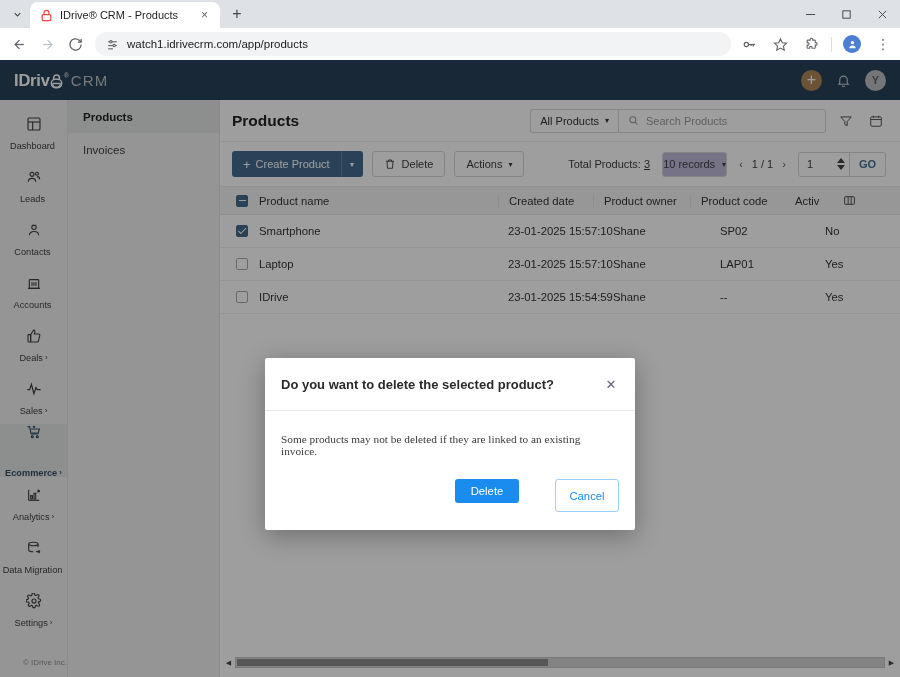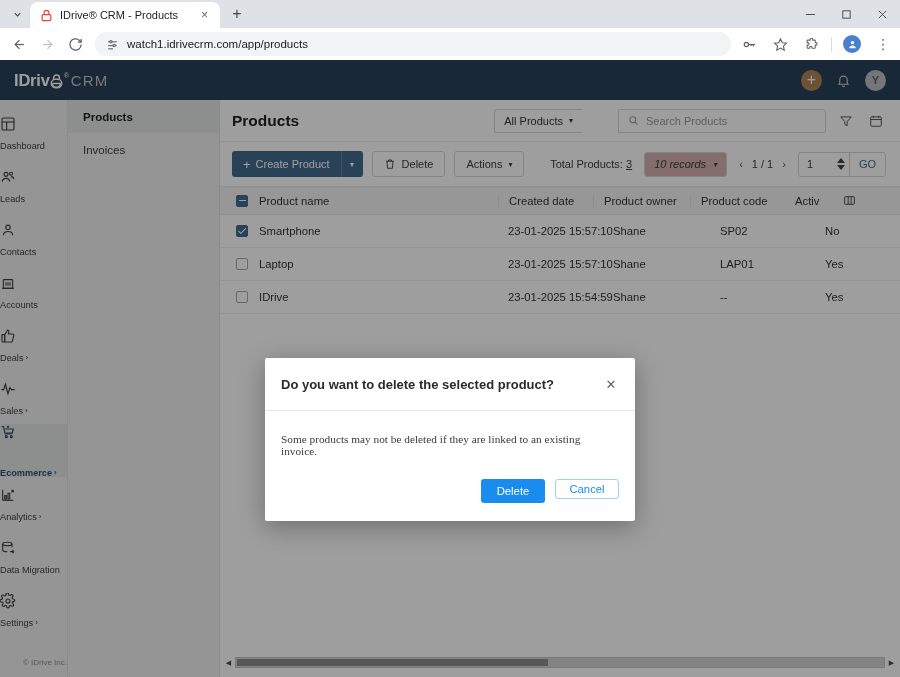--- a/index.html
+++ b/index.html
@@ -133,21 +133,21 @@
 
   
   .sidebar {
     width: 68px; background: #f0f0f0;
     border-right: 1px solid #e0e0e0;
     display: flex; flex-direction: column;
     padding-top: 6px; position: relative;
   }
   .side-item {
     height: 53px; display: flex; flex-direction: column;
-    align-items: flex-start; justify-content: center; gap: 8px;
+    align-items: center; justify-content: center; gap: 8px;
     color: #3c4043; position: relative;
   }
   .side-item.active { background: #e3e5e7; }
   .side-item.active .side-label { color: #15568f; font-weight: 600; margin-top: 20px; }
   .side-item.active .side-icon { color: #15568f; }
   .side-icon { display: flex; align-items: center; justify-content: center; height: 18px; color:#3c4043;}
   .side-label {
     font-size: 9.2px; color: #3c4043; white-space: nowrap;
     display: flex; align-items: center; gap: 2px;
   }
@@ -185,21 +185,21 @@
     display: flex; align-items: center; gap: 6px;
     height: 24px; padding: 0 9px;
     border: 1px solid #d8d8d8; border-right:none;
     border-radius: 3px 0 0 3px;
     font-size: 11px; color: #333; background: #fff;
   }
   .search-wrap {
     display: flex; align-items: center; gap: 7px;
     width: 208px; height: 24px; padding: 0 9px;
     border: 1px solid #d8d8d8; border-radius: 0 3px 3px 0;
-    background: #fff; font-size: 11px; color: #9a9a9a; margin-left: 36px;
+    background: #fff; font-size: 11px; color: #9a9a9a;
   }
   .search-group { display:flex; }
   .icon-btn {
     width: 20px; height: 20px; display: flex;
     align-items: center; justify-content: center; color: #4a5560;
   }
 
   .toolbar2 {
     height: 44px; display: flex; align-items: center;
     padding: 0 14px 0 12px; gap: 9px;
@@ -221,41 +221,41 @@
     height: 26px; border: 1px solid #d5d5d5; border-radius: 3px;
     background: #fff; display: flex; align-items: center;
     gap: 6px; padding: 0 11px; font-size: 11px; color: #3c3c3c;
   }
   .tb2-right { margin-left: auto; display: flex; align-items: center; gap: 12px; }
   .total-txt { font-size: 11px; color: #3c3c3c; }
   .total-num { text-decoration: underline; }
   .records-select {
     height: 25px; border: 1px solid #d5d5d5; border-radius: 3px;
     display: flex; align-items: center; gap: 7px;
-    padding: 0 9px; font-size: 11px; color: #3c3c3c; background:#fca5a5;font-style:italic;
+    padding: 0 0; font-size: 11px; color: #3c3c3c; background:#c4b5fd;
   }
   .pager { display: flex; align-items: center; gap: 9px; font-size: 11px; color: #3c3c3c; }
   .pager-arrow { color: #555; font-size: 11px; }
   .goto {
     display: flex; align-items: stretch; height: 25px;
     border: 1px solid #d5d5d5; border-radius: 3px; background:#fff;
   }
   .goto-num {
     width: 34px; display: flex; align-items: center;
     padding-left: 8px; font-size: 11px; color: #3c3c3c;
   }
   .spinner {
     width: 16px; display: flex; flex-direction: column;
     align-items: center; justify-content: center; gap: 2px;
     color: #444;
   }
   .go-btn {
     display: flex; align-items: center; padding: 0 9px;
     border-left: 1px solid #d5d5d5; font-size: 11px;
-    color: #1871c0; font-weight: 400;
+    color: #1871c0; font-weight: 700;
   }
 
   
   .table { padding: 0 0 0 0; }
   .thead {
     height: 29px; background: #f4f4f4;
     border-top: 1px solid #e6e6e6; border-bottom: 1px solid #e6e6e6;
     display: flex; align-items: center;
     font-size: 11.3px; color: #333; padding-left: 16px;
   }
@@ -325,23 +325,24 @@
     display: flex; justify-content: flex-end; gap: 10px;
     padding: 0 16px 18px 16px;
   }
   .btn-delete {
     background: #1a8cf0; color: #fff; border-radius: 3px;
     height: 24px; min-width: 64px; display: flex;
     align-items: center; justify-content: center; font-size: 11.3px;
   }
   .btn-cancel {
     background: #fff; color: #1a8cf0; border: 1px solid #9fd0f5;
-    border-radius: 3px; height: 20px; min-width: 64px;
+    border-radius: 3px; height: 33px; min-width: 64px;
     display: flex; align-items: center; justify-content: center;
     font-size: 11.3px;
+    margin-left: 26px;
   }
 </style>
 </head>
 <body>
 
 <div class="browser">
 
   <div class="tabstrip">
     <div class="tab-search">
       <svg width="11" height="11" viewBox="0 0 24 24" fill="none" stroke="currentColor" stroke-width="2.4">

